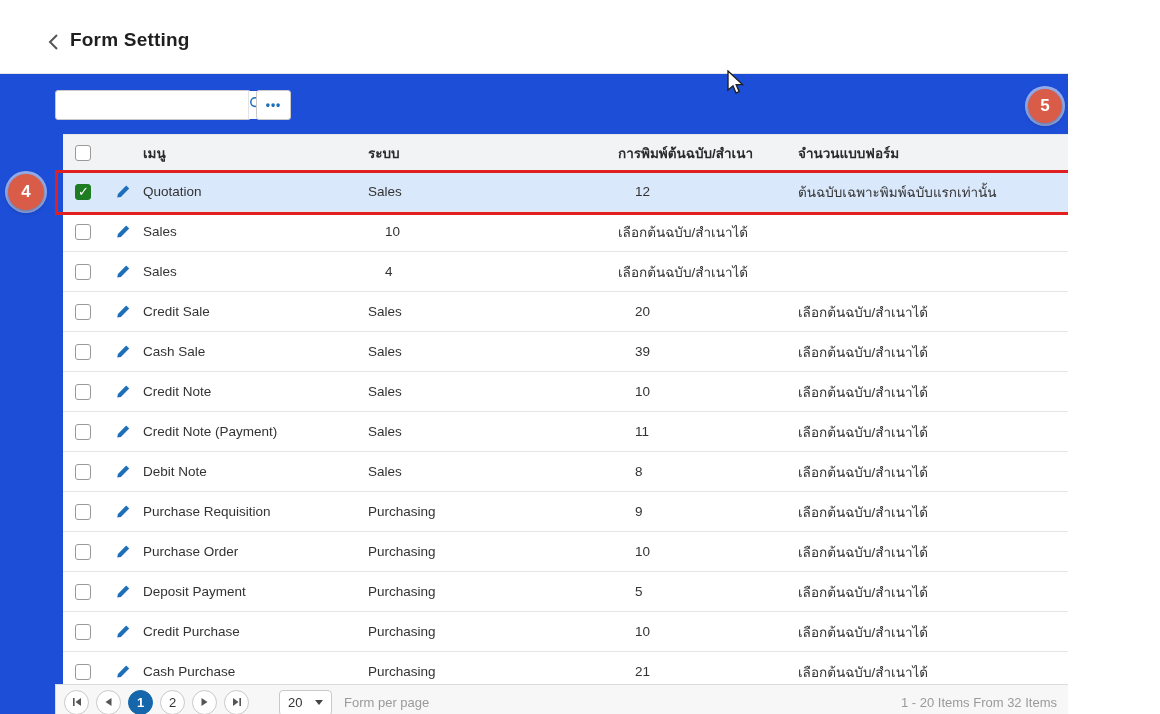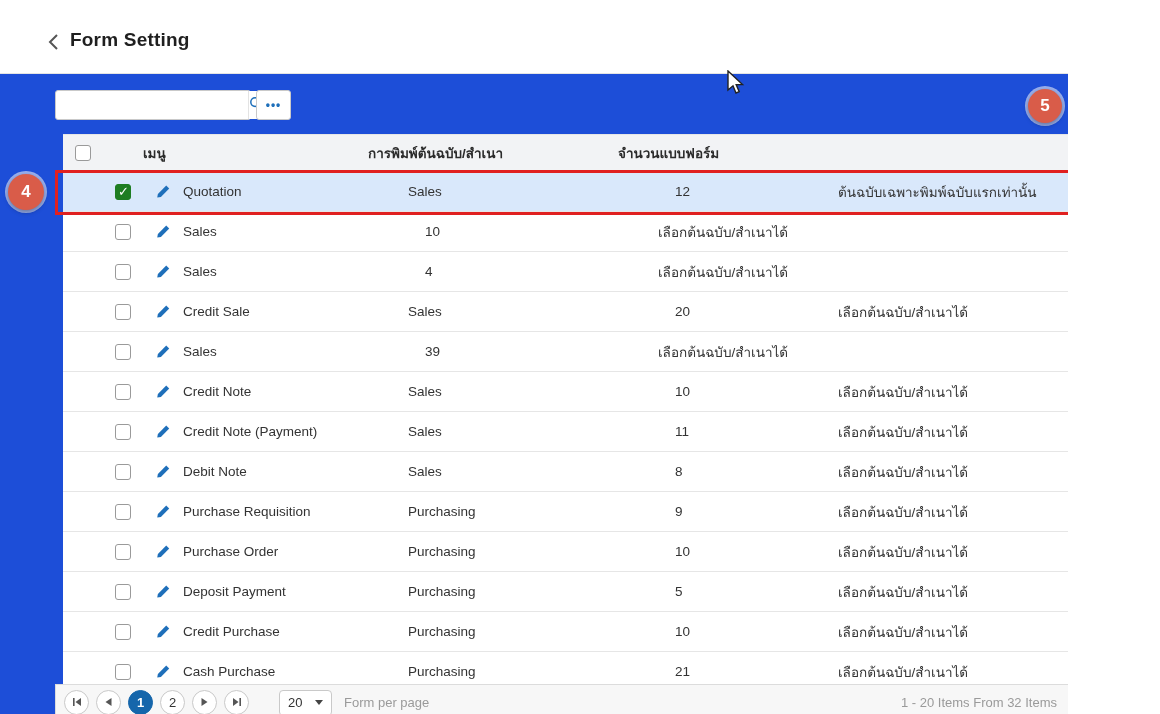--- a/index.html
+++ b/index.html
@@ -22,21 +22,21 @@
 
   
   .badge { position:absolute; width:36px; height:36px; border-radius:50%; background:#d95c49; color:#fff; font-size:17px; font-weight:700; display:flex; align-items:center; justify-content:center; box-shadow:0 2px 5px rgba(0,0,0,.35), 0 0 0 3px rgba(255,255,255,.55); z-index:30; }
   .badge-4 { left:8px; top:162px; }
   .badge-5 { left:1028px; top:77px; width:34px; height:34px; }
 
   
   .table { position:absolute; left:63px; top:122px; width:1055px; height:550px; overflow:hidden; }
   .thead { display:grid; grid-template-columns:40px 40px 225px 250px 180px 1fr; align-items:center; height:38px; background:#f2f3f5; border-top:1px solid #e6e6e6; border-bottom:1px solid #cfcfcf; font-size:13.5px; font-weight:700; color:#2b2b2b; }
   .tbody { position:relative; width:1041px; }
-  .trow { display:grid; grid-template-columns:40px 40px 225px 250px 180px 1fr; align-items:center; height:40px; border-bottom:1px solid #e6e6e6; font-size:13.5px; color:#333; background:#fff;padding-left:40px; }
+  .trow { display:grid; grid-template-columns:40px 40px 225px 250px 180px 1fr; align-items:center; height:40px; border-bottom:1px solid #e6e6e6; font-size:13.5px; color:#333; background:#fff; }
   .trow.highlight { background:#d9e8fb; }
   .cell-c { display:flex; justify-content:center; align-items:center; }
   .num-cell { padding-left:17px; }
   .cb { width:16px; height:16px; border:1px solid #9a9a9a; border-radius:3px; background:#fff; cursor:pointer; position:relative; }
   .cb.checked { background:#1e7d22; border-color:#1e7d22; }
   .cb.checked::after { content:"✓"; position:absolute; left:2px; top:-1px; color:#fff; font-size:13px; font-weight:700; }
   .pencil { width:15px; height:15px; cursor:pointer; }
 
   
   .row-outline { position:absolute; left:55px; top:158px; width:1041px; height:45px; border:3px solid #e02020; z-index:20; pointer-events:none; }
@@ -111,20 +111,21 @@
   <div class="badge badge-4">4</div>
   <div class="badge badge-5">5</div>
 
   <div class="table">
     <div class="thead">
       <div class="cell-c">
         <div class="cb"></div>
       </div>
       <div></div>
       <div>เมนู</div>
+      <div>ระบบ</div>
       <div>การพิมพ์ต้นฉบับ/สำเนา</div>
       <div>จำนวนแบบฟอร์ม</div>
     </div>
     <div class="tbody">
   <div class="trow highlight">
     <div class="cell-c">
       <div class="cb checked"></div>
     </div>
     <div class="cell-c">
       <span class="pencil">
@@ -192,20 +193,21 @@
     <div class="cell-c">
       <div class="cb"></div>
     </div>
     <div class="cell-c">
       <span class="pencil">
         <svg width="15" height="15" viewBox="0 0 16 16">
                 <path d="M10.9 1.7l3.2 3.2-8.9 8.9-3.9.7.7-3.9z" fill="#1e6fba"></path>
               </svg>
       </span>
     </div>
+    <div>Cash Sale</div>
     <div>Sales</div>
     <div class="num-cell">39</div>
     <div>เลือกต้นฉบับ/สำเนาได้</div>
   </div>
 
   <div class="trow">
     <div class="cell-c">
       <div class="cb"></div>
     </div>
     <div class="cell-c">

